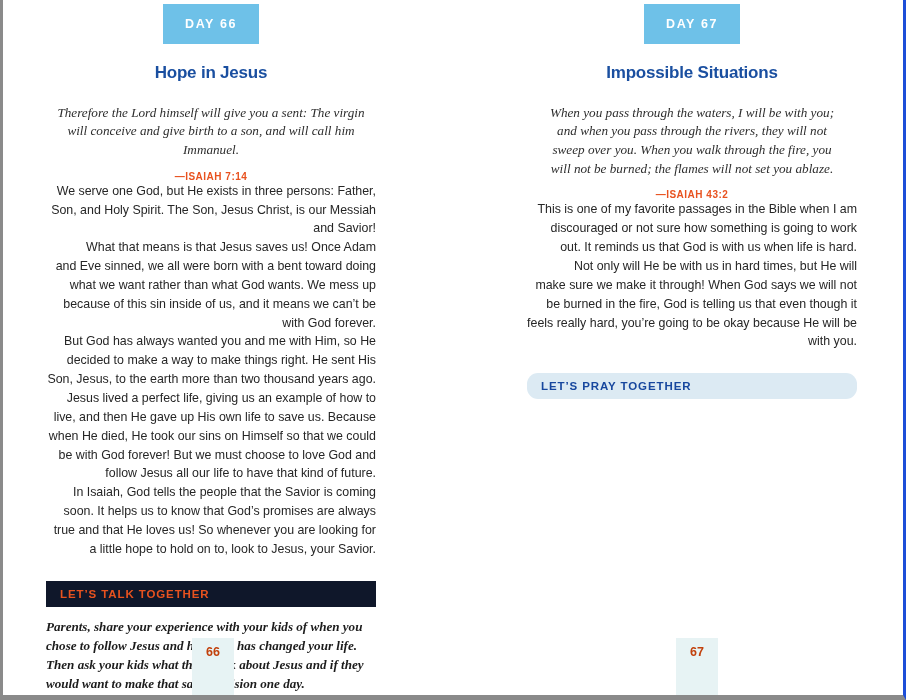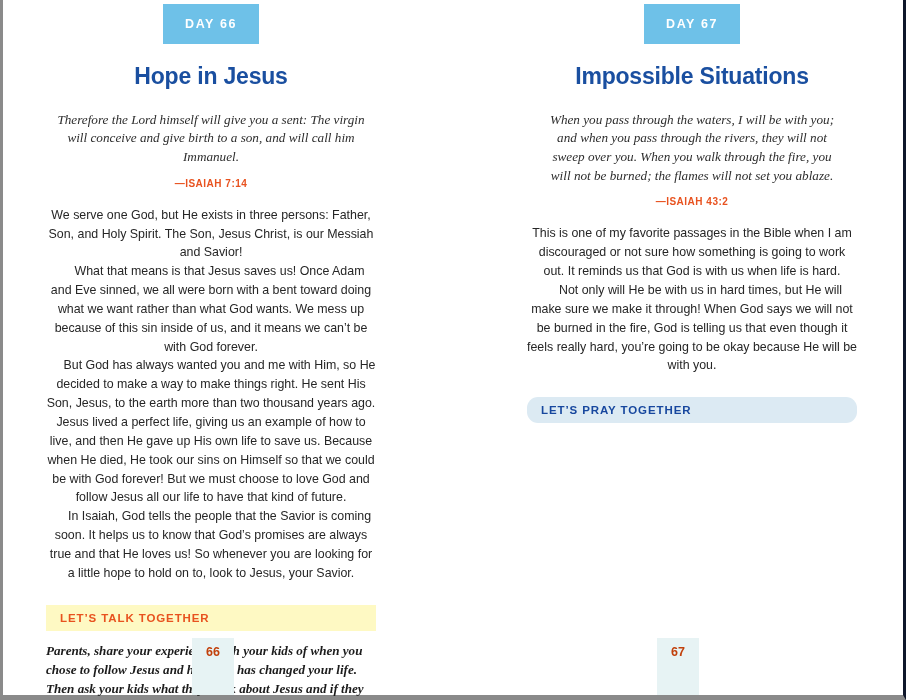--- a/index.html
+++ b/index.html
@@ -15,21 +15,21 @@
   }
 
   
   .spread {
     position: relative;
     width: 906px;
     height: 700px;
     background: #ffffff;
     box-sizing: border-box;
     border-left: 3px solid #8a8a8a;
-    border-right: 3px solid #0f172a;
+    border-right: 3px solid #1d4ed8;
     border-bottom: 5px solid #8a8a8a;
   }
 
   .pages {
     position: absolute;
     inset: 0;
     display: flex;
   }
 
   .page {
@@ -65,21 +65,21 @@
     line-height: 1;
     min-width: 40px;
     text-align: center;
   }
 
   
   .title {
     margin: 19px 0 0 0;
     text-align: center;
     color: #1A4FA0;
-    font-size: 23px;
+    font-size: 17px;
     font-weight: bold;
     letter-spacing: -0.2px;
   }
 
   
   .verse {
     margin: 21px 10px 0 10px;
     text-align: center;
     font-family: "Liberation Serif", serif;
     font-style: italic;
@@ -93,33 +93,32 @@
     margin-top: 11px;
     text-align: center;
     color: #E8521F;
     font-size: 10px;
     font-weight: bold;
     letter-spacing: 0.5px;
   }
 
   
   .body-copy {
-    margin-top: 17px;
     font-size: 12.4px;
     line-height: 1.52;
     color: #262626;
-    text-align: center;
+    text-align: right;
   }
   .body-copy p { margin: 0; }
   .body-copy p + p { text-indent: 17px; }
 
   
   .callout { margin-top: 22px; }
   .callout-head {
-    background: #fef9c3;
+    background: #0f172a;
     font-size: 11.5px;
     font-weight: bold;
     letter-spacing: 0.9px;
     padding: 7px 0 7px 14px;
   }
   .callout-talk .callout-head { color: #E8521F; }
   .callout-pray .callout-head { color: #17479E; background: #DCEAF3; border-radius: 11px; }
 
   .callout-body {
     margin-top: 11px;
@@ -137,21 +136,21 @@
     bottom: 0;
     width: 42px;
     background: #E7F3F4;
     height: 57px;
     display: flex;
     justify-content: center;
     padding-top: 8px;
     box-sizing: border-box;
   }
   .page-left  .pagenum-tab { left: 189px; }
-  .page-right .pagenum-tab { left: 204px; }
+  .page-right .pagenum-tab { left: 223px; }
   .pagenum {
     color: #c2410c;
     font-size: 12.5px;
     font-weight: bold;
     line-height: 1;
   }
 </style>
 </head>
 <body>
 

